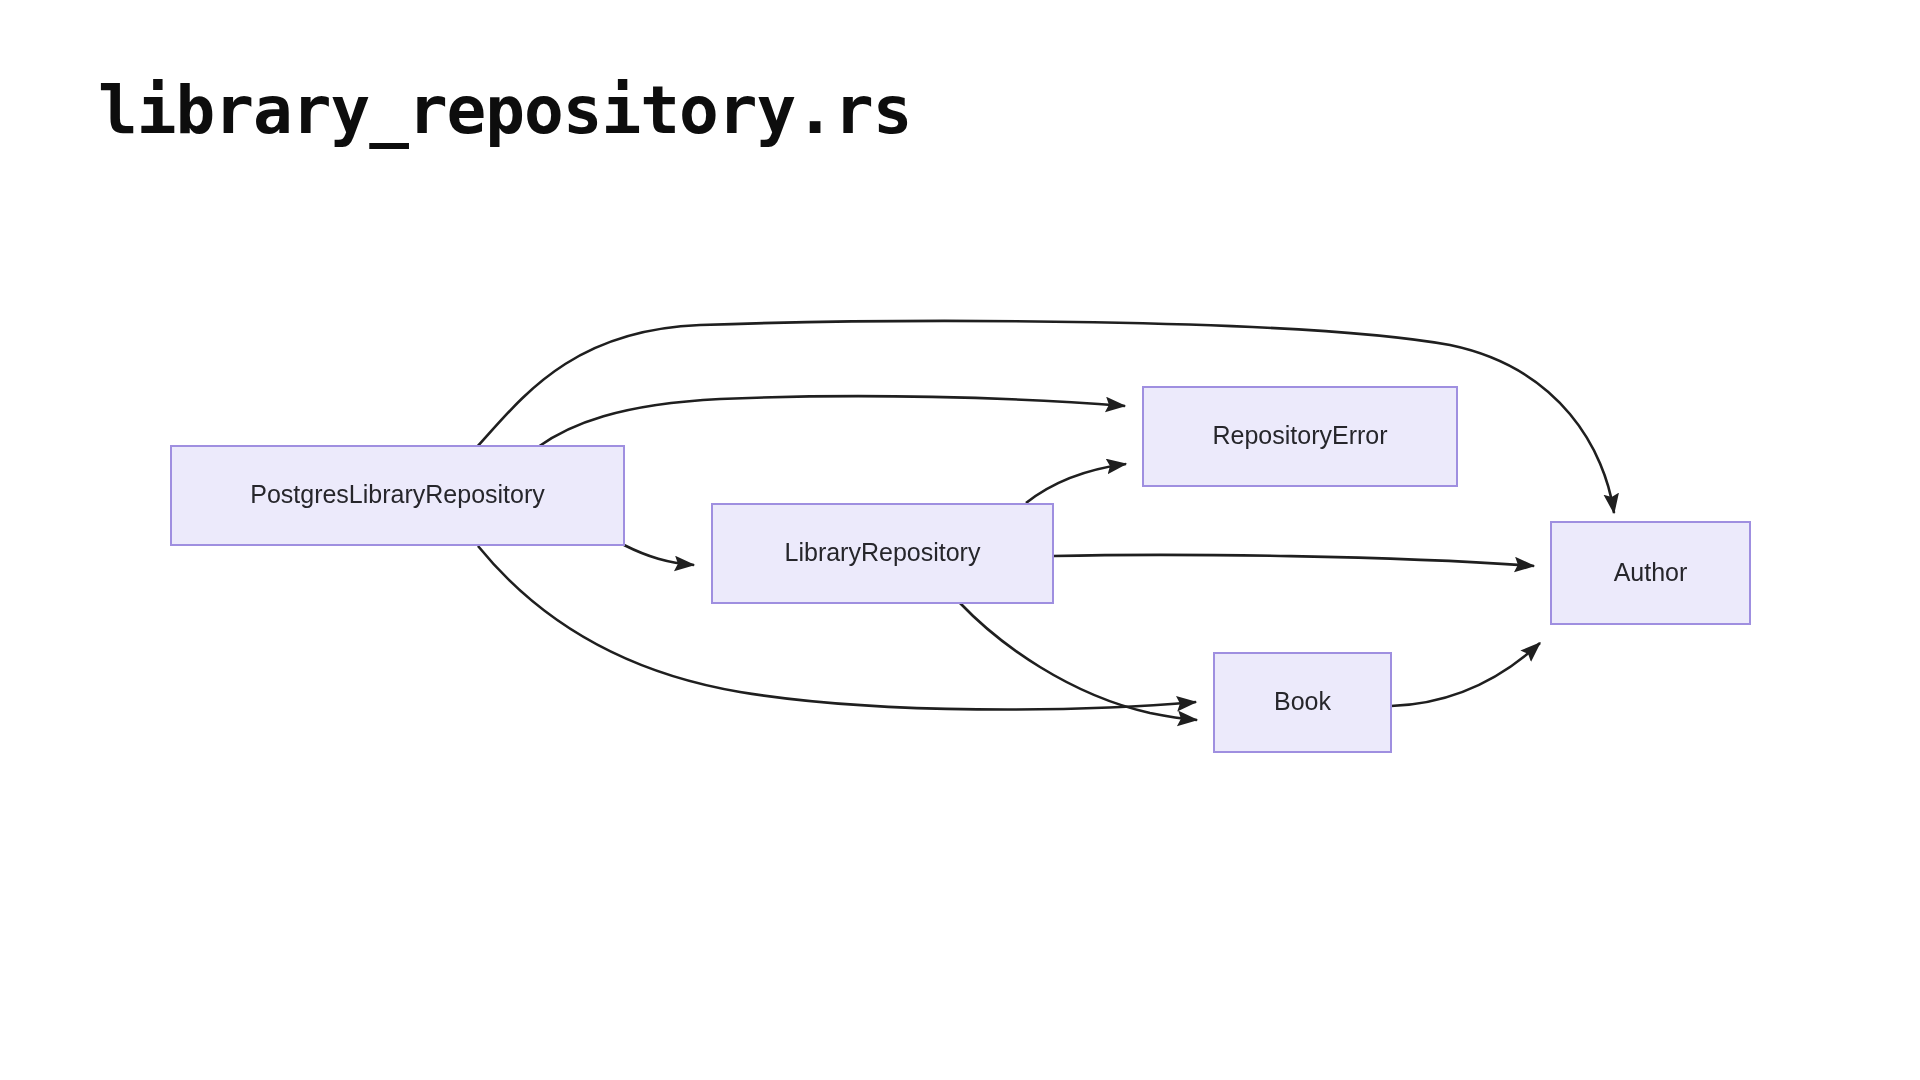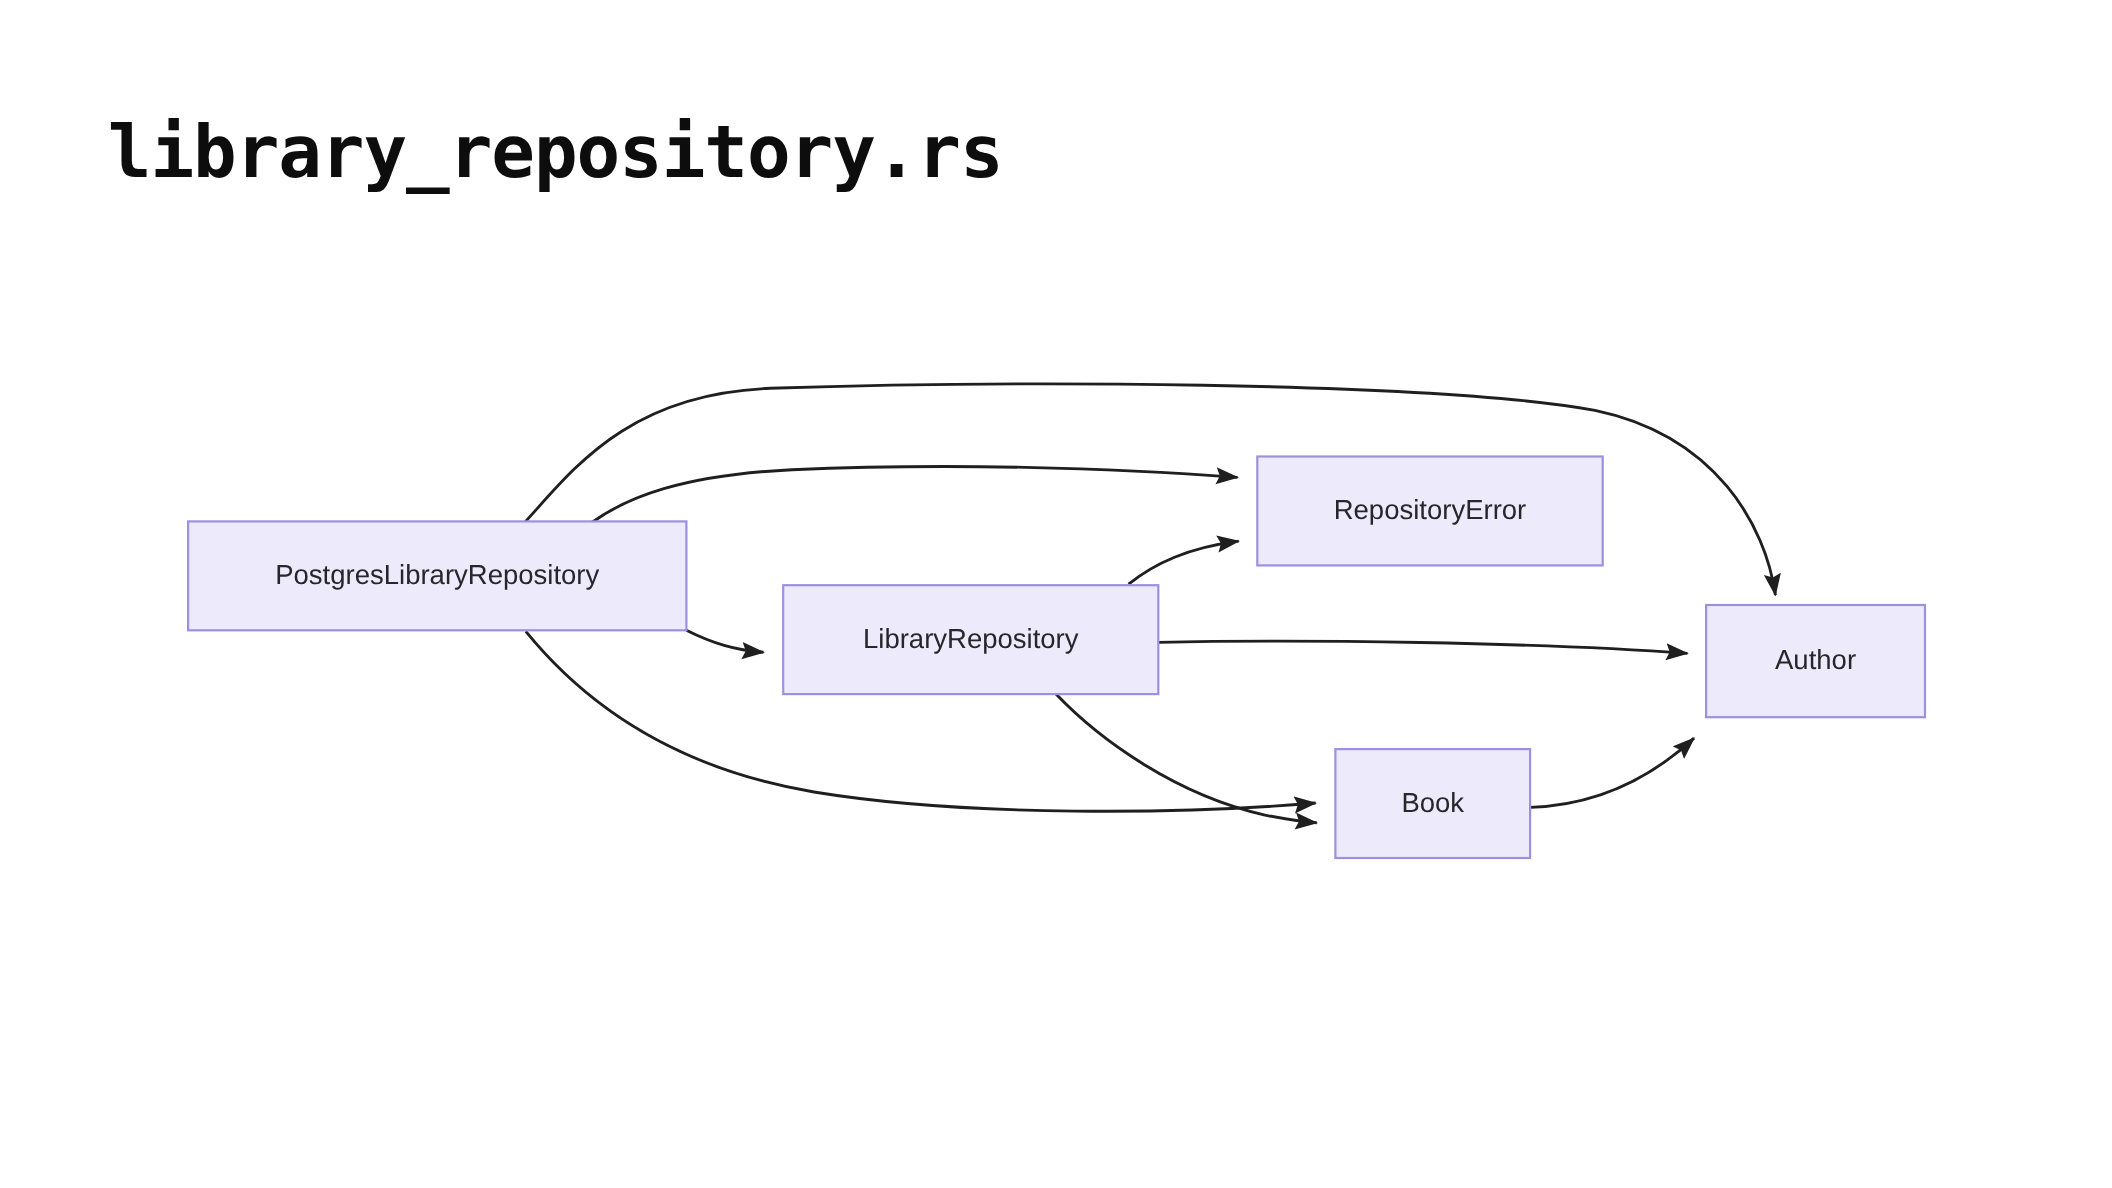--- a/index.html
+++ b/index.html
@@ -13,21 +13,20 @@
     height: 1080px;
     overflow: hidden;
     font-family: "Liberation Sans", sans-serif;
     position: relative;
   }
   #page {
     position: relative;
     width: 1920px;
     height: 787px;
     background: #ffffff;
-    margin-top: 28px;
   }
   #page-title {
     position: absolute;
     left: 98px;
     top: 78px;
     font-family: "DejaVu Sans Mono", "Liberation Mono", monospace;
     font-weight: 700;
     font-size: 66px;
     line-height: 1;
     letter-spacing: -1px;

